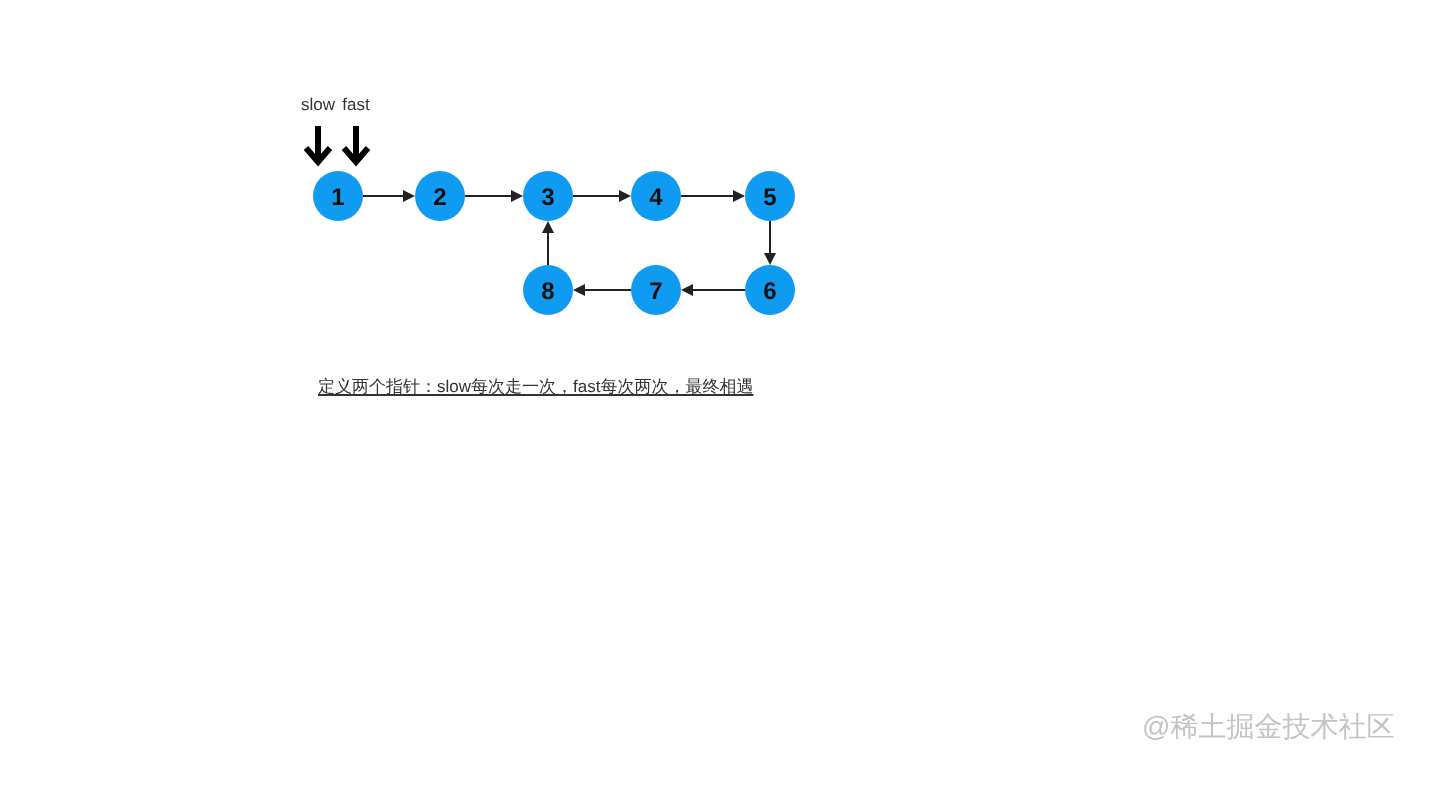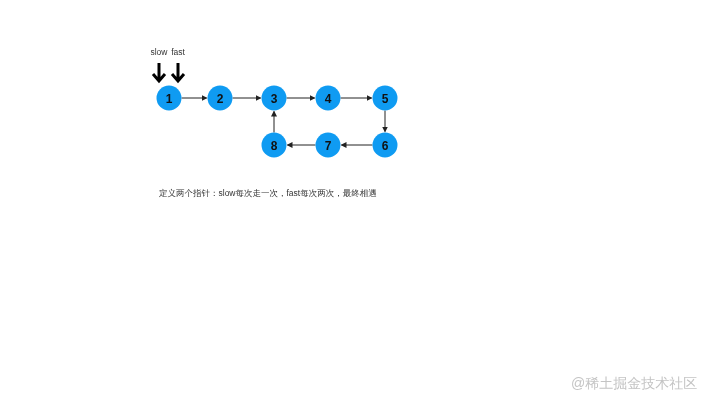--- a/index.html
+++ b/index.html
@@ -1,21 +1,21 @@
 <!DOCTYPE html>
 <html><head>
 <meta charset="utf-8">
 <style>
   html, body { margin:0; padding:0; }
   body { width:720px; height:405px; background:#ffffff; position:relative; overflow:hidden; font-family:"Liberation Sans", sans-serif; }
   svg { position:absolute; left:0; top:0; }
   .node-label { font-family:"Liberation Sans", sans-serif; font-weight:bold; font-size:12px; fill:#111; }
   .ptr-label { font-family:"Liberation Sans", sans-serif; font-size:8.5px; fill:#333; }
-  .caption { position:absolute; left:159px; top:188px; font-size:8.5px; color:#333; white-space:nowrap; }
-  .watermark { position:absolute; left:571px; top:375px; font-size:14px; color:#c4c4c4; white-space:nowrap; }
+  .caption { position:absolute; left:159px; top:188px; font-size:8.5px; color:#333; white-space:nowrap;text-decoration:underline; }
+  .watermark { position:absolute; left:571px; top:355px; font-size:14px; color:#c4c4c4; white-space:nowrap; }
 </style>
 </head>
 <body>
 
 <svg width="720" height="405">
   <defs>
     <marker id="ah" markerWidth="6" markerHeight="6" refX="5" refY="3" orient="auto" markerUnits="userSpaceOnUse">
       <path d="M0,0 L6,3 L0,6 Z" fill="#222"></path>
     </marker>
   </defs>

